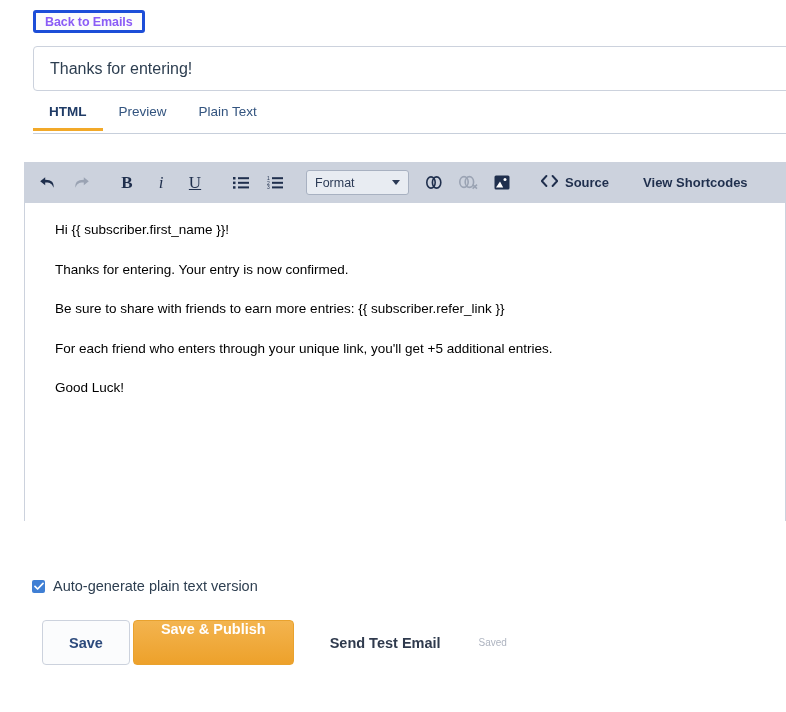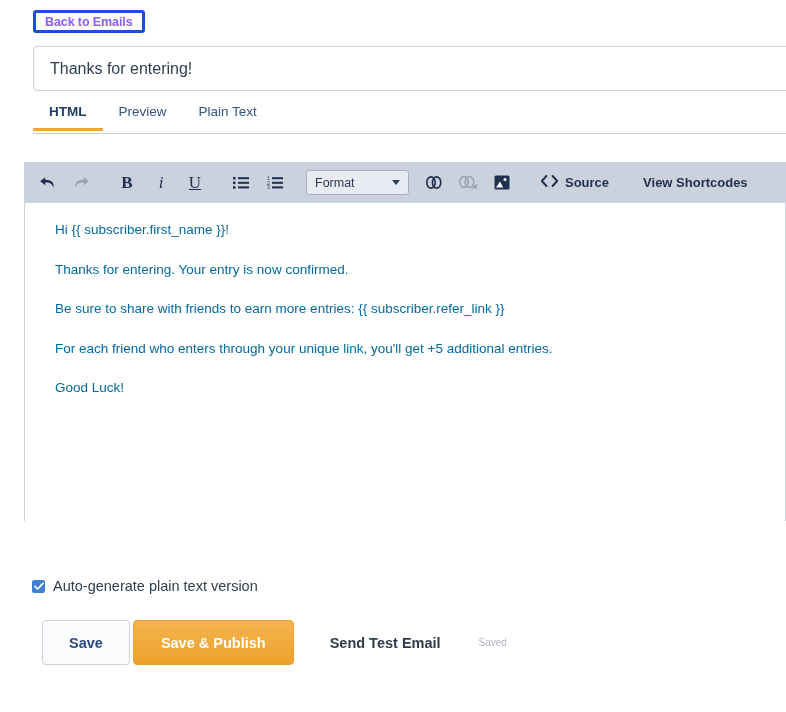--- a/index.html
+++ b/index.html
@@ -179,21 +179,21 @@
     border-right: 1px solid #ccd2dd;
     padding: 18px 30px;
     box-sizing: border-box;
     overflow: hidden;
   }
   .edit-area p {
     margin: 0 0 22px 0;
     font-family: "Liberation Sans", sans-serif;
     font-size: 13.5px;
     line-height: 1.3;
-    color: #0369a1;
+    color: #000000;
   }
   .statusbar {
     height: 25px;
     background: #d2d8e2;
     display: flex;
     align-items: center;
     padding-left: 24px;
     box-sizing: border-box;
     font-size: 11.5px;
     color: #33405a;
@@ -245,21 +245,20 @@
     font-size: 14.5px;
     font-weight: bold;
     cursor: pointer;
     box-sizing: border-box;
   }
   .btn-publish {
     height: 45px;
     padding: 0 27px;
     margin-left: 3px;
     display: flex;
-    align-items: center;
     background: linear-gradient(#f3b44f, #eda12b);
     border: 1px solid #e9a22e;
     border-radius: 4px;
     color: #ffffff;
     font-size: 14.5px;
     font-weight: bold;
     cursor: pointer;
     box-sizing: border-box;
   }
   .btn-sendtest {

